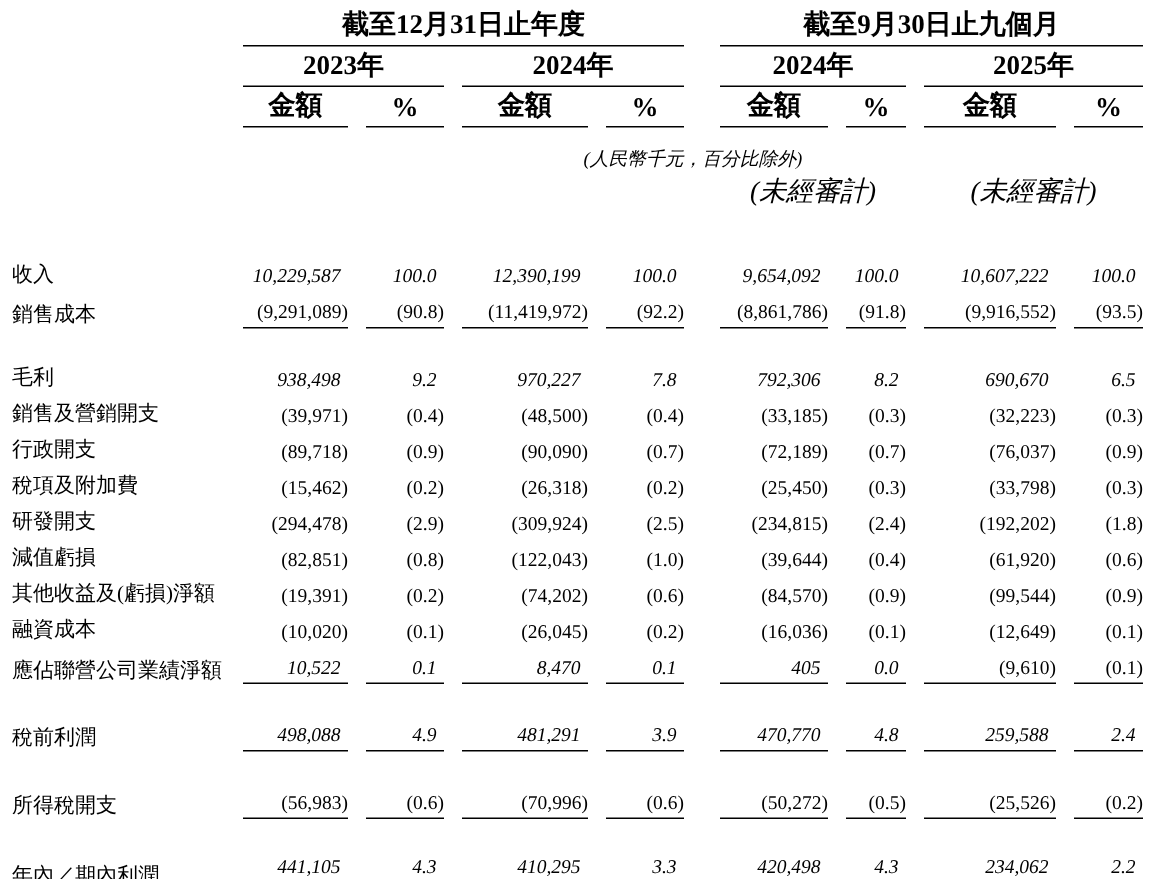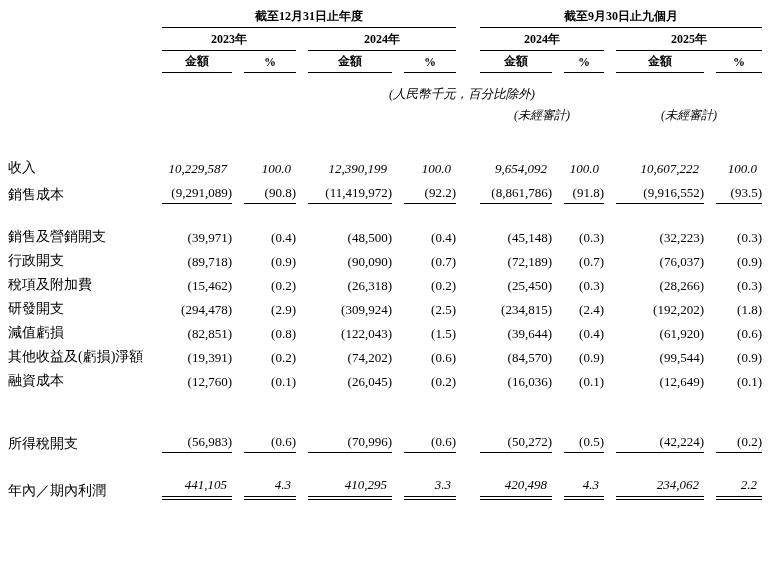--- a/index.html
+++ b/index.html
@@ -9,29 +9,29 @@
     font-family: "Liberation Serif", "DejaVu Serif", serif;
   }
   .page { padding: 4px 7px 0 8px; }
   table { border-collapse: collapse; table-layout: fixed; width: 754px; }
   td, th { padding: 0; font-weight: normal; vertical-align: bottom; overflow: visible; }
 
   
   .cv { margin-left: 12px; }
 
   
-  thead th { font-weight: bold; font-size: 12px; }
+  thead th { font-weight: bold; font-size: 18px; }
   thead .cv { text-align: center; }
   tr.h1 { height: 24px; }
   tr.h2 { height: 23px; }
   tr.h3 { height: 22px; }
   .rl .cv { border-bottom: 1.5px solid #000; padding-bottom: 2px; }
   tr.note-row { height: 21px; font-size: 12.5px; }
   tr.note-row .cv { font-style: italic; font-weight: normal; text-align: center; margin-top: 13px; }
-  tr.unaud-row { height: 21px; font-size: 12px; margin-top: 20px; }
+  tr.unaud-row { height: 21px; font-size: 18px; margin-top: 20px; }
   tr.unaud-row .cv { font-style: italic; font-weight: normal; text-align: center; border: none; }
   tr.head-gap td { height: 29px; }
 
   
   tr.r { height: 24px; font-size: 13px; margin-top: 45px; }
   td.lbl { text-align: left; font-size: 14px; }
   td.num .cv { text-align: right; white-space: nowrap; }
   tr.bold { font-weight: bold; }
   tr.rule-single { height: 27px; }
   tr.rule-single td.num .cv { border-bottom: 1.5px solid #000; padding-bottom: 2px; }
@@ -186,37 +186,65 @@
           <td class="num">
             <div class="cv">(9,916,552)</div>
           </td>
           <td class="num">
             <div class="cv">(93.5)</div>
           </td>
         </tr>
         <tr class="sp">
           <td colspan="10"></td>
         </tr>
+        <tr class="r bold">
+          <td class="lbl">毛利</td>
+          <td class="num">
+            <div class="cv np">938,498</div>
+          </td>
+          <td class="num">
+            <div class="cv np">9.2</div>
+          </td>
+          <td class="num">
+            <div class="cv np">970,227</div>
+          </td>
+          <td class="num">
+            <div class="cv np">7.8</div>
+          </td>
+          <td></td>
+          <td class="num">
+            <div class="cv np">792,306</div>
+          </td>
+          <td class="num">
+            <div class="cv np">8.2</div>
+          </td>
+          <td class="num">
+            <div class="cv np">690,670</div>
+          </td>
+          <td class="num">
+            <div class="cv np">6.5</div>
+          </td>
+        </tr>
         <tr class="r">
           <td class="lbl">銷售及營銷開支</td>
           <td class="num">
             <div class="cv">(39,971)</div>
           </td>
           <td class="num">
             <div class="cv">(0.4)</div>
           </td>
           <td class="num">
             <div class="cv">(48,500)</div>
           </td>
           <td class="num">
             <div class="cv">(0.4)</div>
           </td>
           <td></td>
           <td class="num">
-            <div class="cv">(45,148)</div>
+            <div class="cv">(33,185)</div>
           </td>
           <td class="num">
             <div class="cv">(0.3)</div>
           </td>
           <td class="num">
             <div class="cv">(32,223)</div>
           </td>
           <td class="num">
             <div class="cv">(0.3)</div>
           </td>
@@ -264,21 +292,21 @@
             <div class="cv">(0.2)</div>
           </td>
           <td></td>
           <td class="num">
             <div class="cv">(25,450)</div>
           </td>
           <td class="num">
             <div class="cv">(0.3)</div>
           </td>
           <td class="num">
-            <div class="cv">(28,266)</div>
+            <div class="cv">(33,798)</div>
           </td>
           <td class="num">
             <div class="cv">(0.3)</div>
           </td>
         </tr>
         <tr class="r">
           <td class="lbl">研發開支</td>
           <td class="num">
             <div class="cv">(294,478)</div>
           </td>
@@ -310,21 +338,21 @@
           <td class="num">
             <div class="cv">(82,851)</div>
           </td>
           <td class="num">
             <div class="cv">(0.8)</div>
           </td>
           <td class="num">
             <div class="cv">(122,043)</div>
           </td>
           <td class="num">
-            <div class="cv">(1.5)</div>
+            <div class="cv">(1.0)</div>
           </td>
           <td></td>
           <td class="num">
             <div class="cv">(39,644)</div>
           </td>
           <td class="num">
             <div class="cv">(0.4)</div>
           </td>
           <td class="num">
             <div class="cv">(61,920)</div>
@@ -357,48 +385,104 @@
           <td class="num">
             <div class="cv">(99,544)</div>
           </td>
           <td class="num">
             <div class="cv">(0.9)</div>
           </td>
         </tr>
         <tr class="r">
           <td class="lbl">融資成本</td>
           <td class="num">
-            <div class="cv">(12,760)</div>
+            <div class="cv">(10,020)</div>
           </td>
           <td class="num">
             <div class="cv">(0.1)</div>
           </td>
           <td class="num">
             <div class="cv">(26,045)</div>
           </td>
           <td class="num">
             <div class="cv">(0.2)</div>
           </td>
           <td></td>
           <td class="num">
             <div class="cv">(16,036)</div>
           </td>
           <td class="num">
             <div class="cv">(0.1)</div>
           </td>
           <td class="num">
             <div class="cv">(12,649)</div>
+          </td>
+          <td class="num">
+            <div class="cv">(0.1)</div>
+          </td>
+        </tr>
+        <tr class="r rule-single">
+          <td class="lbl">應佔聯營公司業績淨額</td>
+          <td class="num">
+            <div class="cv np">10,522</div>
+          </td>
+          <td class="num">
+            <div class="cv np">0.1</div>
+          </td>
+          <td class="num">
+            <div class="cv np">8,470</div>
+          </td>
+          <td class="num">
+            <div class="cv np">0.1</div>
+          </td>
+          <td></td>
+          <td class="num">
+            <div class="cv np">405</div>
+          </td>
+          <td class="num">
+            <div class="cv np">0.0</div>
+          </td>
+          <td class="num">
+            <div class="cv">(9,610)</div>
           </td>
           <td class="num">
             <div class="cv">(0.1)</div>
           </td>
         </tr>
         <tr class="sp">
           <td colspan="10"></td>
         </tr>
+        <tr class="r bold rule-single">
+          <td class="lbl">稅前利潤</td>
+          <td class="num">
+            <div class="cv np">498,088</div>
+          </td>
+          <td class="num">
+            <div class="cv np">4.9</div>
+          </td>
+          <td class="num">
+            <div class="cv np">481,291</div>
+          </td>
+          <td class="num">
+            <div class="cv np">3.9</div>
+          </td>
+          <td></td>
+          <td class="num">
+            <div class="cv np">470,770</div>
+          </td>
+          <td class="num">
+            <div class="cv np">4.8</div>
+          </td>
+          <td class="num">
+            <div class="cv np">259,588</div>
+          </td>
+          <td class="num">
+            <div class="cv np">2.4</div>
+          </td>
+        </tr>
         <tr class="sp">
           <td colspan="10"></td>
         </tr>
         <tr class="r rule-single">
           <td class="lbl">所得稅開支</td>
           <td class="num">
             <div class="cv">(56,983)</div>
           </td>
           <td class="num">
             <div class="cv">(0.6)</div>
@@ -410,21 +494,21 @@
             <div class="cv">(0.6)</div>
           </td>
           <td></td>
           <td class="num">
             <div class="cv">(50,272)</div>
           </td>
           <td class="num">
             <div class="cv">(0.5)</div>
           </td>
           <td class="num">
-            <div class="cv">(42,224)</div>
+            <div class="cv">(25,526)</div>
           </td>
           <td class="num">
             <div class="cv">(0.2)</div>
           </td>
         </tr>
         <tr class="sp">
           <td colspan="10"></td>
         </tr>
         <tr class="r bold rule-double">
           <td class="lbl">年內／期內利潤</td>

